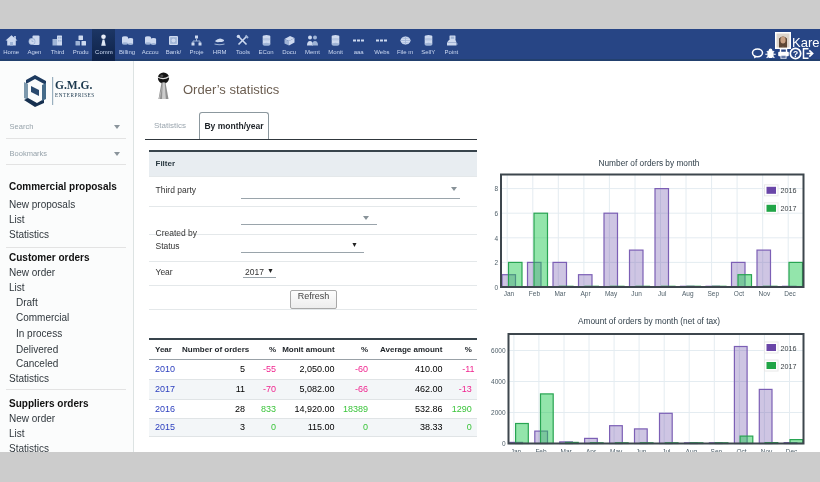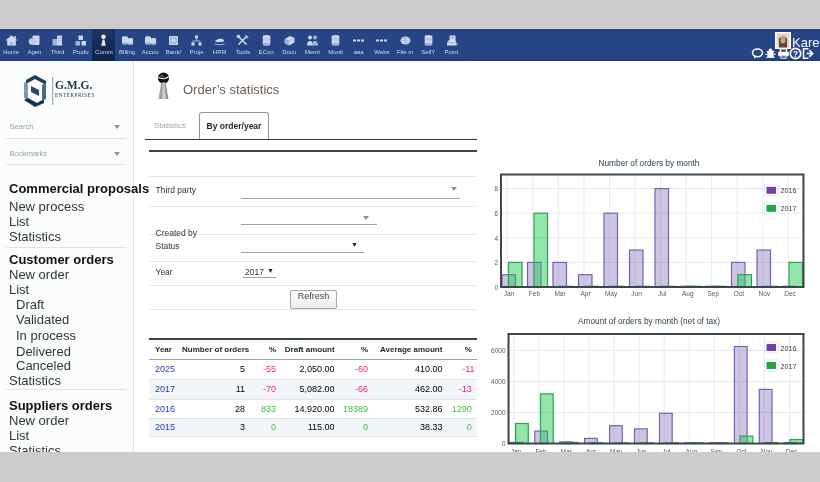--- a/index.html
+++ b/index.html
@@ -7,21 +7,21 @@
 
 #topmenu {position:absolute;left:0;top:29px;width:820px;height:32px;background:#274585;border-bottom:2px solid #22406e}
 .mi {position:absolute;top:0;width:23px;height:32px;text-align:center}
 .mi.sel {background:linear-gradient(180deg,#1c3665,#0e2248)}
 .mic {margin-top:4px;height:15px}
 .mil {font-size:6px;color:#ccd9f2;white-space:nowrap;overflow:hidden;margin-top:1px}
 #karen {position:absolute;left:792px;top:34.5px;color:#fff;font-weight:normal;font-size:13px}
 .tic {position:absolute;top:47px;width:13px;height:13px}
 
 #sidebar {position:absolute;left:0;top:61px;width:134px;height:391px;background:#fbfcfc;border-right:1px solid #dde3e3}
-.s {position:absolute;font-size:13px;color:#30373d;white-space:nowrap}
+.s {position:absolute;font-size:10px;color:#30373d;white-space:nowrap}
 .s.b {font-weight:bold;color:#111}
 .shr {position:absolute;left:6px;width:120px;border-top:1px solid #e3e3e3}
 .sgray {color:#97a3ab;font-size:7.5px;position:absolute}
 .caret {position:absolute;width:0;height:0;border-left:3.5px solid transparent;border-right:3.5px solid transparent;border-top:4px solid #8a949b}
 
 #title {position:absolute;left:183px;top:82px;font-size:13px;color:#6b5d50}
 .tabi {position:absolute;left:154px;top:121px;font-size:8px;color:#9aa5ae}
 .taba {position:absolute;left:199px;top:112px;width:70px;height:26.5px;background:#fff;border:1px solid #8c989e;border-bottom:none;border-radius:3px 3px 0 0;text-align:center;line-height:26px;font-size:8.5px;font-weight:bold;color:#1d2227}
 #tabline {position:absolute;left:145px;top:138.5px;width:331.5px;border-top:1.5px solid #30373d}
 
@@ -272,51 +272,52 @@
  <text x="33" y="15" font-family="Liberation Serif,serif" font-size="11.5" font-weight="bold" fill="#1c394e">G.M.G.</text>
  <text x="33" y="23" font-family="Liberation Serif,serif" font-size="5.2" letter-spacing="0.55" fill="#1c394e">ENTERPRISES</text>
 </svg>
 <div class="sgray" style="left:9.6px;top:122px">Search</div>
 <div class="caret" style="left:114px;top:125px"></div>
 <div class="shr" style="top:137.6px"></div>
 <div class="sgray" style="left:9.6px;top:149px">Bookmarks</div>
 <div class="caret" style="left:114px;top:152px"></div>
 <div class="shr" style="top:164px"></div>
 <div class="s b" style="left:9px;top:181.0px">Commercial proposals</div>
-<div class="s " style="left:9px;top:198.5px">New process</div>
+<div class="s " style="left:9px;top:198.5px">New proposals</div>
 <div class="s " style="left:9px;top:213.9px">List</div>
 <div class="s " style="left:9px;top:229.0px">Statistics</div>
 <div class="s b" style="left:9px;top:252.2px">Customer orders</div>
 <div class="s " style="left:9px;top:266.6px">New order</div>
 <div class="s " style="left:9px;top:281.5px">List</div>
 <div class="s " style="left:16px;top:296.9px">Draft</div>
-<div class="s " style="left:16px;top:312.3px">Validated</div>
+<div class="s " style="left:16px;top:312.3px">Commercial</div>
 <div class="s " style="left:16px;top:328.1px">In process</div>
 <div class="s " style="left:16px;top:343.5px">Delivered</div>
 <div class="s " style="left:16px;top:358.4px">Canceled</div>
 <div class="s " style="left:9px;top:372.8px">Statistics</div>
 <div class="s b" style="left:9px;top:397.8px">Suppliers orders</div>
 <div class="s " style="left:9px;top:413.2px">New order</div>
 <div class="s " style="left:9px;top:428.1px">List</div>
 <div class="s " style="left:9px;top:443.0px">Statistics</div>
 <div class="shr" style="top:247px"></div>
 <div class="shr" style="top:389.4px"></div>
 <svg class="abs" style="left:156px;top:72px" width="16" height="28" viewBox="0 0 16 28">
  <circle cx="7.5" cy="6" r="5.6" fill="#141414"></circle>
  <circle cx="5.8" cy="4" r="1.6" fill="#4a4a4a"></circle>
  <path d="M2 5.2 Q7.5 8.2 13 4.6" stroke="#dcdcdc" stroke-width="1.3" fill="none"></path>
  <path d="M2.5 27 L5.5 10.5 L9.5 10.5 L12.5 27 Z" fill="#909090"></path>
  <path d="M6.7 10.5 L8.7 10.5 L9.8 27 L6 27 Z" fill="#cccccc"></path>
  <path d="M2.5 27 L4 27 L6.5 13 Z" fill="#b8b8b8"></path>
 </svg>
 <div id="title">Order’s statistics</div>
 <div class="tabi">Statistics</div>
-<div class="taba">By order/year</div>
+<div class="taba">By month/year</div>
 <div id="tabline"></div>
 <div id="ftable">
+ <div id="fhead">Filter</div>
  <div class="fline" style="top:24px"></div>
  <div class="fline" style="top:54.5px"></div>
  <div class="fline" style="top:82px"></div>
  <div class="fline" style="top:109px"></div>
  <div class="fline" style="top:133.3px"></div>
  <div class="fline" style="top:157.8px"></div>
 </div>
 <div class="flab" style="left:155.5px;top:184.5px">Third party</div>
 <div class="ful" style="left:241px;top:198px;width:219px"></div>
 <div class="s2arrow" style="left:451px;top:187px"></div>
@@ -329,27 +330,27 @@
 <div class="flab" style="left:155.5px;top:266.5px">Year</div>
 <div class="flab" style="left:245px;top:266.5px">2017</div>
 <div class="vcar" style="left:267px;top:266.5px">▼</div>
 <div class="ful" style="left:243px;top:276.8px;width:33px"></div>
 <div id="refresh">Refresh</div>
 <div id="rtable"></div>
 <div id="rhead">
  <span style="left:6.5px">Year</span>
  <span class="num" style="right:227.3px">Number of orders</span>
  <span class="num" style="right:200.5px">%</span>
- <span class="num" style="right:141.9px">Draft amount</span>
+ <span class="num" style="right:141.9px">Monit amount</span>
  <span class="num" style="right:108.5px">%</span>
  <span class="num" style="right:34.1px">Average amount</span>
  <span class="num" style="right:4.7px">%</span>
 </div>
 <div class="trow " style="top:359.5px;height:20.5px">
-<span class="yr" style="left:6.5px">2025</span>
+<span class="yr" style="left:6.5px">2010</span>
 <span class="num" style="right:231.5px">5</span>
 <span class="num neg" style="right:200.5px">-55</span>
 <span class="num" style="right:141.9px">2,050.00</span>
 <span class="num neg" style="right:108.5px">-60</span>
 <span class="num" style="right:34.1px">410.00</span>
 <span class="num neg" style="right:2px">-11</span>
 </div>
 <div class="trow rbg" style="top:380px;height:19.5px">
 <span class="yr" style="left:6.5px">2017</span>
 <span class="num" style="right:231.5px">11</span>

